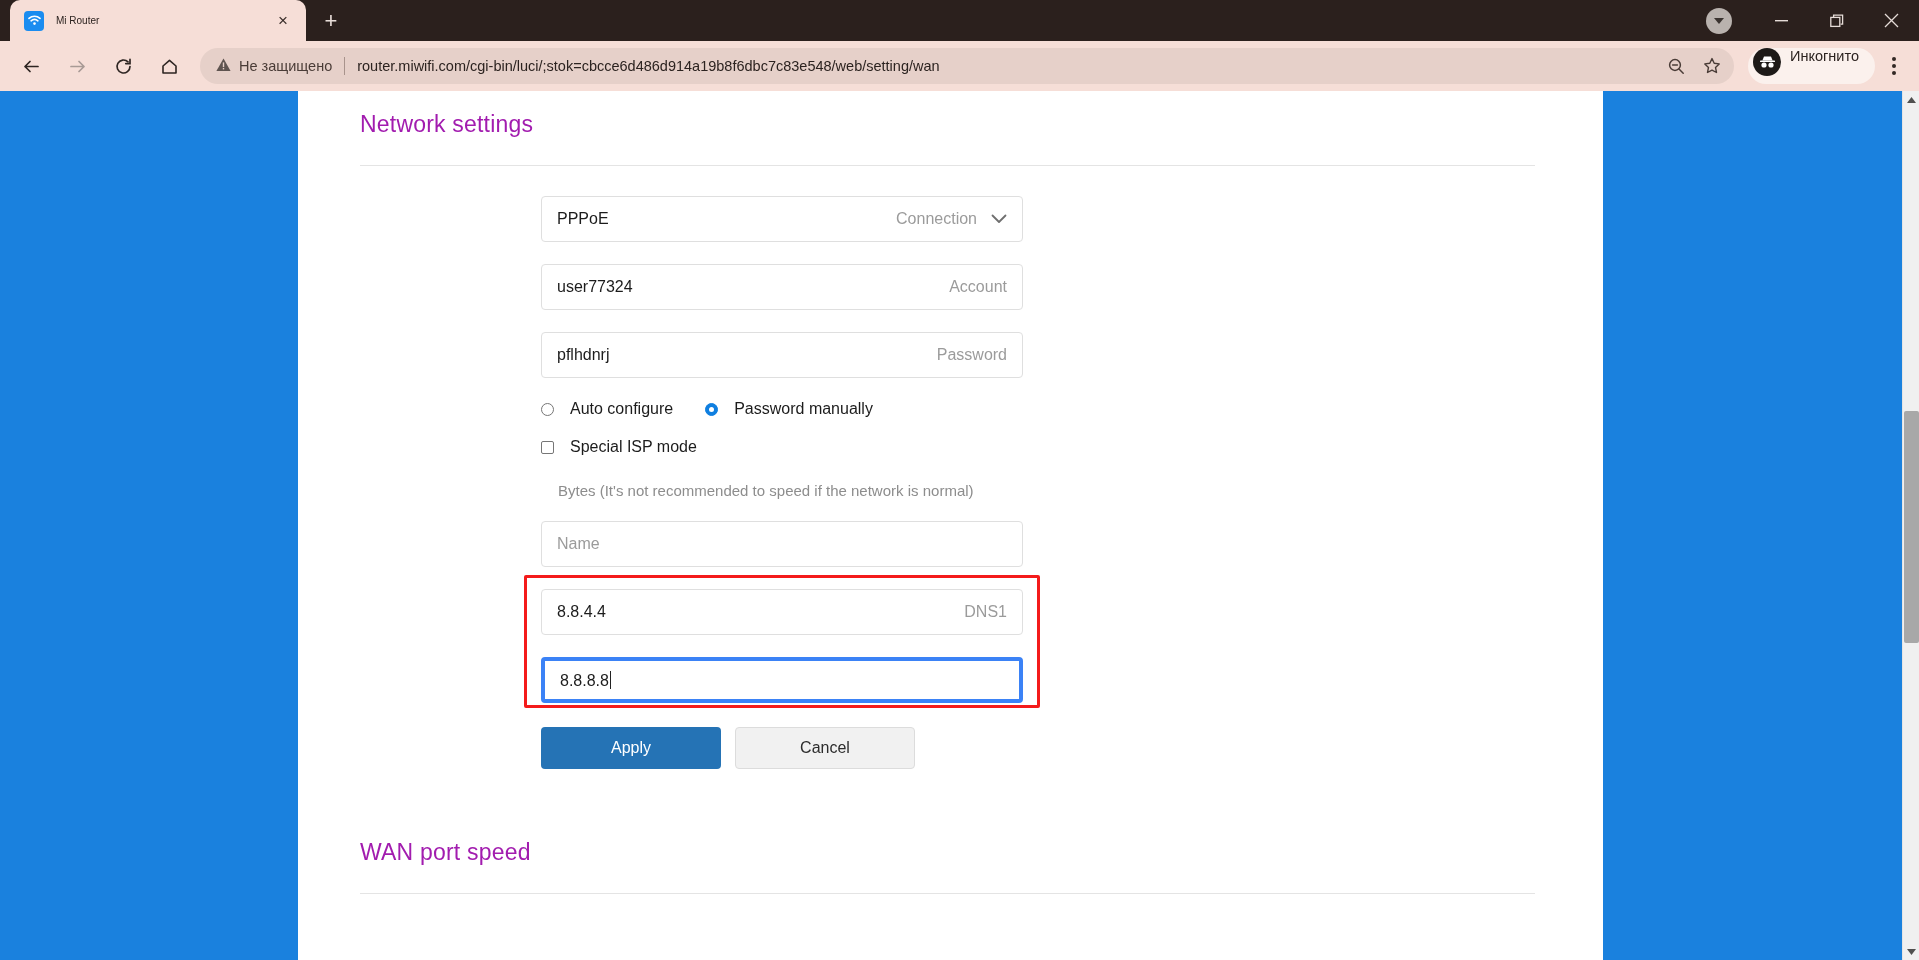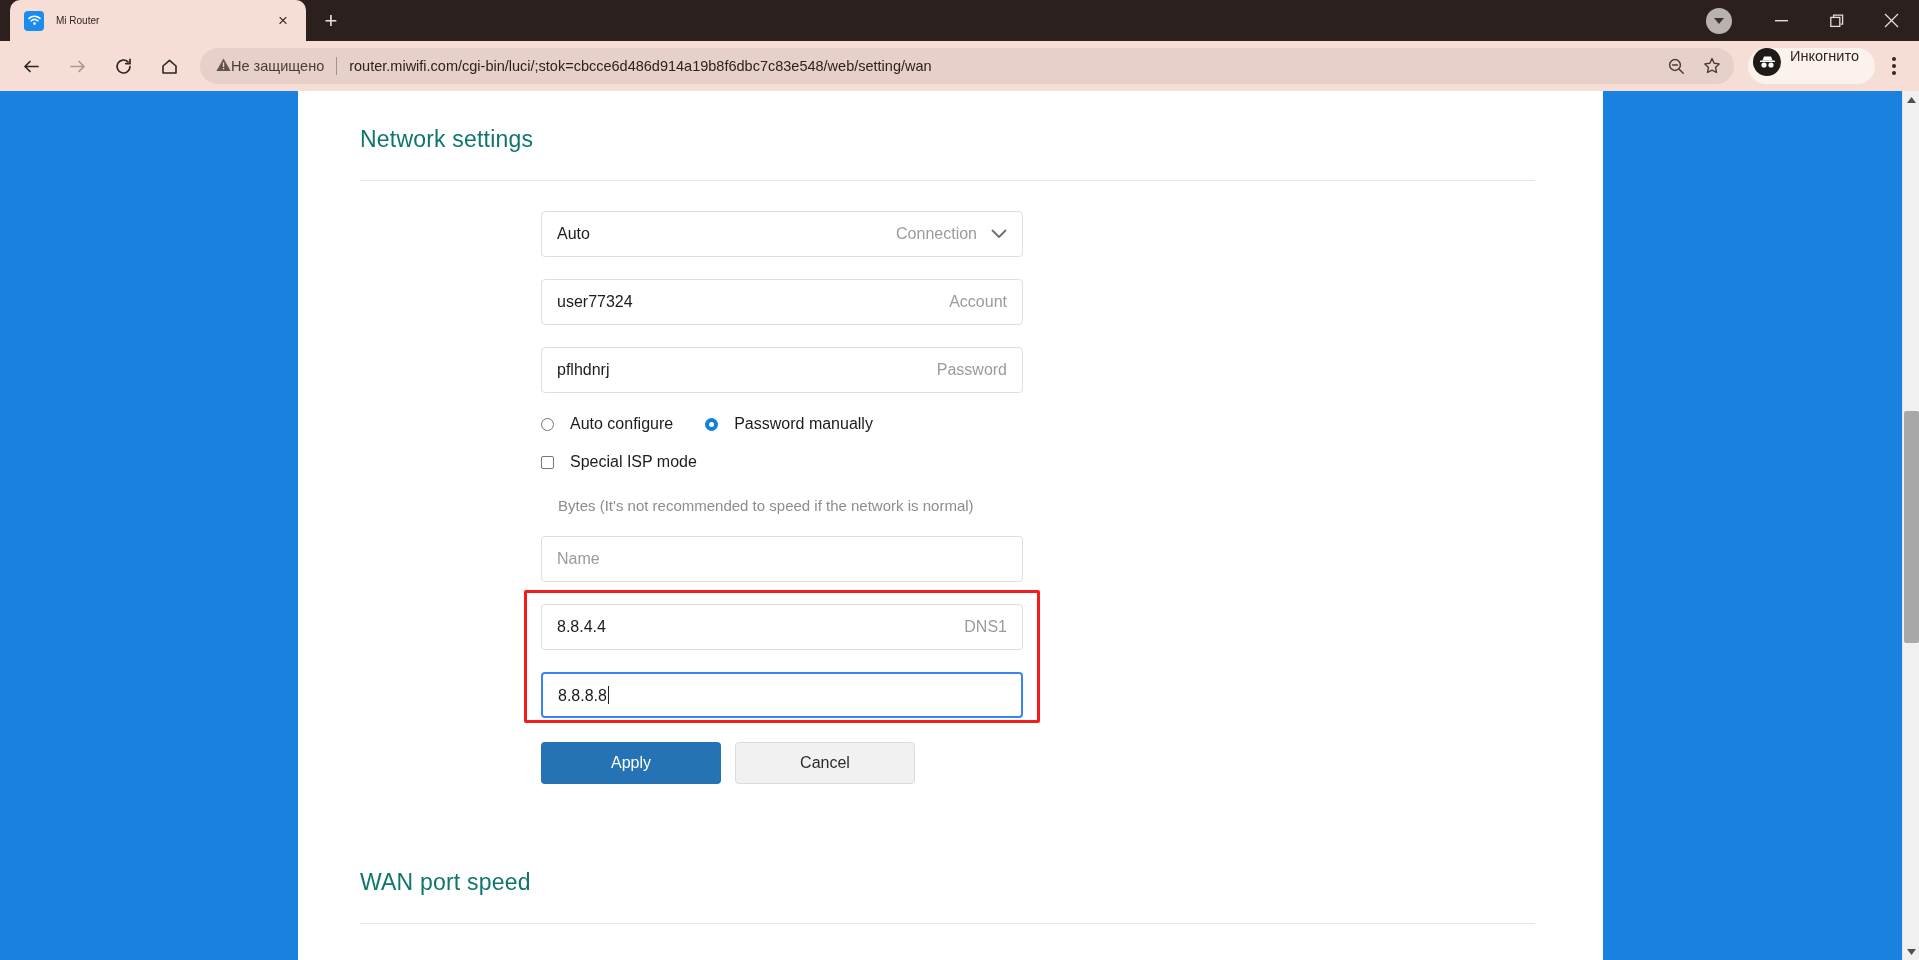--- a/index.html
+++ b/index.html
@@ -68,21 +68,21 @@
     border-radius: 50%; color: #2e2522;
   }
   .nav-btn.disabled { color: #a89a95; }
   .omnibox {
     flex: 1 1 auto; height: 36px; margin: 0 8px;
     background: #e6d0c9; border-radius: 18px;
     display: flex; align-items: center; padding: 0 6px 0 16px;
     min-width: 0;
   }
   .not-secure {
-    display: flex; 
+    display: flex; gap: 8px;
     color: #4a3c37; font-size: 14.5px; flex: 0 0 auto;
   }
   .omni-sep {
     width: 1px; height: 18px; background: #a8938c; margin: 0 12px; flex: 0 0 auto;
   }
   .omni-url {
     font-size: 14.5px; color: #2c2320; white-space: nowrap;
     overflow: hidden; text-overflow: ellipsis; flex: 1 1 auto;
   }
   .omni-actions { display: flex; align-items: center; gap: 4px; flex: 0 0 auto; }
@@ -113,36 +113,36 @@
     width: 1919px; height: 869px;
     background: #1a81de; overflow: hidden;
   }
   .page-sheet {
     position: absolute; left: 298px; top: 0;
     width: 1305px; height: 869px; background: #ffffff;
   }
   .content { padding: 0 0 0 62px; }
 
   .section-title {
-    font-size: 23px; color: #0f766e; font-weight: 400;
-    padding-top: 35px; letter-spacing: .2px;
+    font-size: 23px; color: #a21caf; font-weight: 400;
+    padding-top: 20px; letter-spacing: .2px;
   }
   .divider { height: 1px; background: #e4e4e4; margin-top: 27px; width: 1175px; }
 
   .form { padding-top: 30px; }
   .row { display: flex; align-items: center; margin-bottom: 22px; }
   .field-offset { width: 181px; flex: 0 0 auto; }
 
   .field {
     width: 482px; height: 46px; border: 1px solid #dfdfdf;
     border-radius: 4px; background: #fff;
     display: flex; align-items: center; padding: 0 15px;
     flex: 0 0 auto;
   }
-  .field.focused { border: 2px solid #3b82f6; }
+  .field.focused { border: 4px solid #3b82f6; }
   .field-value { font-size: 16px; color: #1c1c1c; flex: 1 1 auto; }
   .field-value.placeholder { color: #9b9b9b; }
   .field-label { font-size: 16px; color: #9b9b9b; flex: 0 0 auto; }
   .caret {
     display: inline-block; width: 1px; height: 18px;
     background: #222; margin-left: 1px; vertical-align: -3px;
   }
   .chevron { margin-left: 14px; color: #6f6f6f; flex: 0 0 auto; display: flex; }
 
   .hint { font-size: 15px; color: #8d8d8d; margin-left: 17px; white-space: nowrap; }
@@ -316,21 +316,21 @@
       <div class="content">
 
         <div class="section-title">Network settings</div>
         <div class="divider"></div>
 
         <div class="form">
 
           <div class="row">
             <span class="field-offset"></span>
             <div class="field">
-              <span class="field-value">Auto</span>
+              <span class="field-value">PPPoE</span>
               <span class="field-label">Connection</span>
               <span class="chevron">
                 <svg width="16" height="10" viewBox="0 0 16 10" fill="none" stroke="#6f6f6f" stroke-width="1.8" stroke-linecap="round" stroke-linejoin="round">
                     <path d="M1.5 1.5L8 8l6.5-6.5"></path>
                   </svg>
               </span>
             </div>
           </div>
 
           <div class="row">

